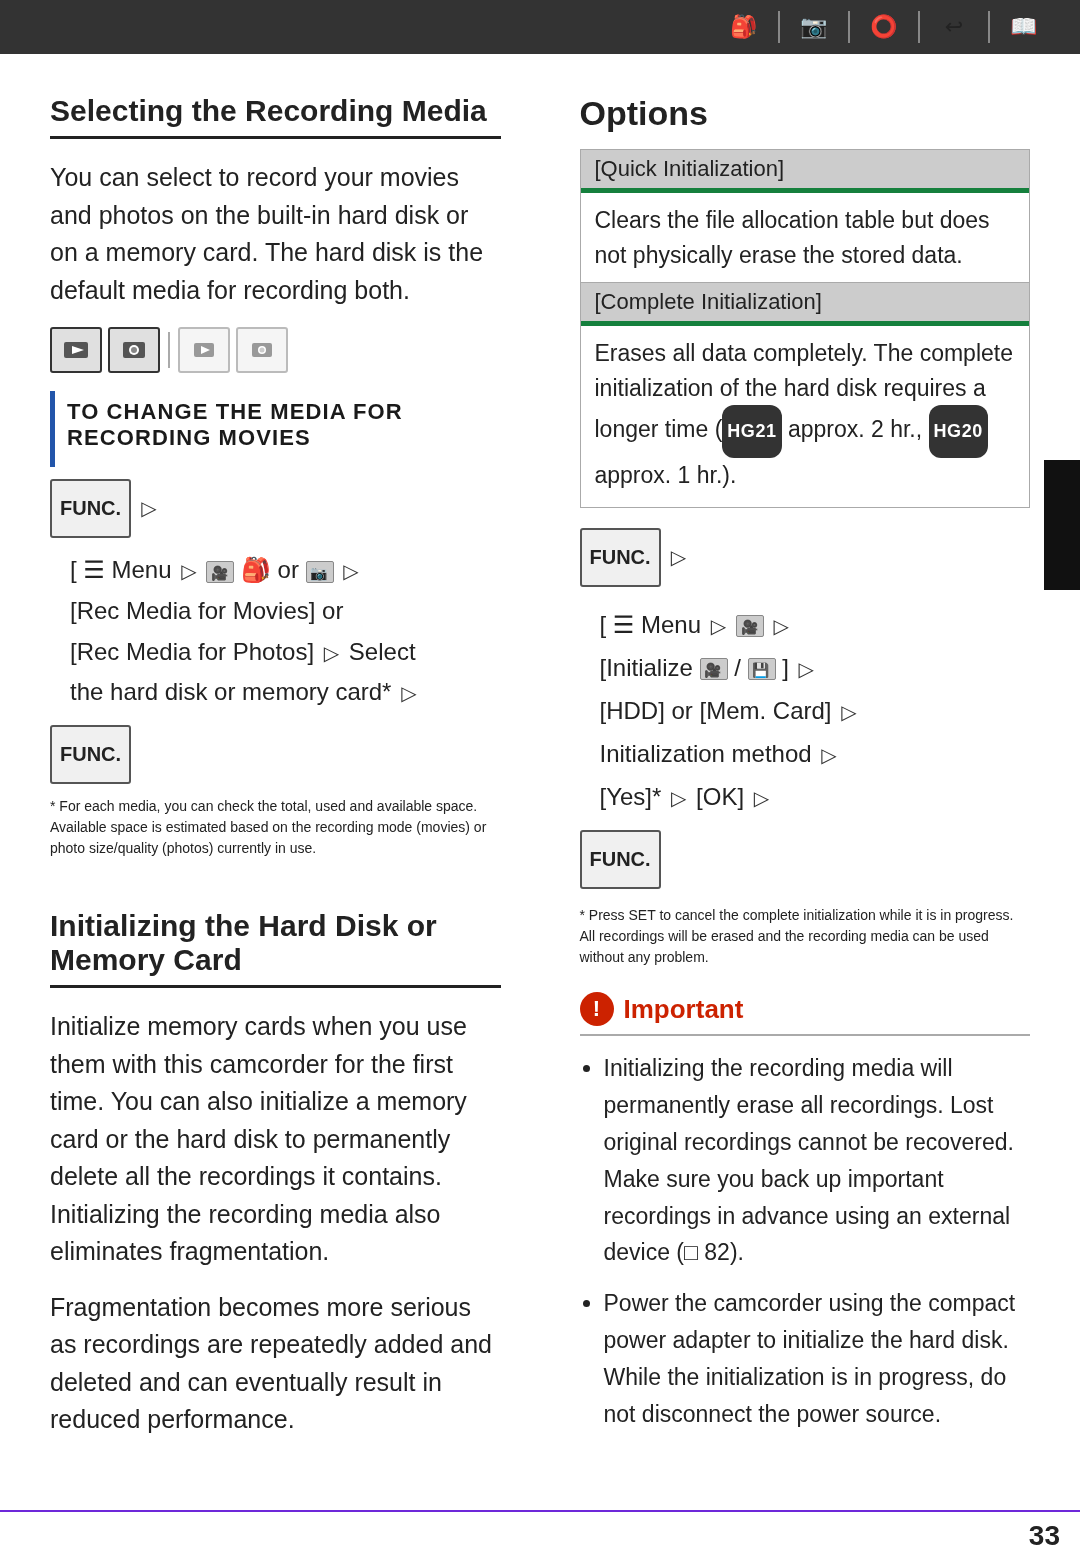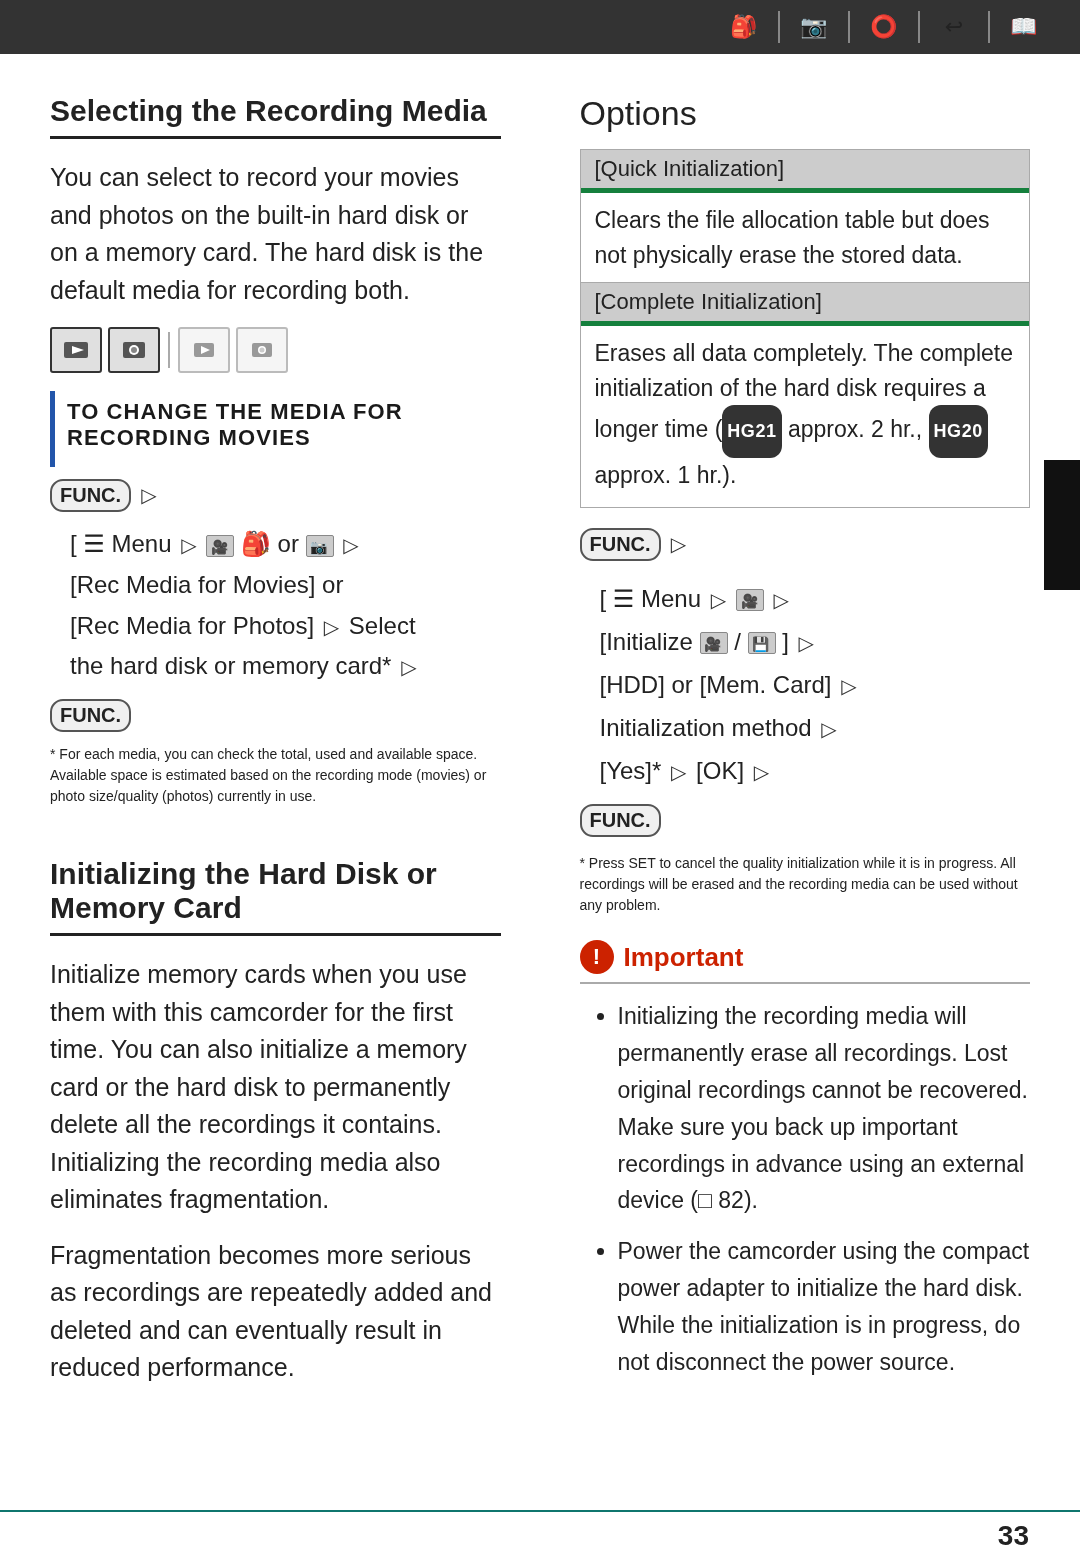--- a/index.html
+++ b/index.html
@@ -120,22 +120,22 @@
       letter-spacing: 0.05em;
       color: #1a1a1a;
       text-transform: uppercase;
       margin-bottom: 8px;
     }
 
     
     .func-btn {
       display: inline-block;
       border: 2px solid #555;
-      border-radius: 13px;
-      padding: 3px 8px;
+      border-radius: 3px;
+      padding: 16px 8px;
       font-size: 20px;
       font-weight: bold;
       background: #f0f0f0;
       margin: 2px 0;
     }
 
     
     .arrow {
       display: inline-block;
       font-size: 20px;
@@ -153,21 +153,21 @@
     
     .footnote {
       font-size: 14px;
       line-height: 1.5;
       margin: 10px 0;
     }
 
     
     .options-heading {
       font-size: 34px;
-      font-weight: normal;
+      font-weight: bold;
       margin-bottom: 16px;
     }
 
     .option-box {
       border: 1px solid #aaa;
       margin-bottom: 0;
     }
     .option-label {
       background: #ccc;
       padding: 6px 14px;
@@ -226,42 +226,42 @@
       font-weight: bold;
     }
     .bullet-list {
       font-size: 23px;
       line-height: 1.6;
       padding-left: 10px;
     }
     .bullet-list li {
       margin-bottom: 14px;
       list-style: disc outside;
-      margin-left: 28px;
+      margin-left: 14px;
     }
 
     
     .right-step-block {
       font-size: 24px;
       line-height: 1.8;
       margin: 14px 0 10px 20px;
     }
 
     
     .bottom-bar {
       position: absolute;
       bottom: 0;
       left: 0;
       width: 100%;
       height: 50px;
-      border-top: 2px solid #0f766e;
+      border-top: 2px solid #6d28d9;
       display: flex;
       align-items: center;
       justify-content: flex-end;
-      padding-right: 51px;
+      padding-right: 20px;
     }
     .page-number {
       font-size: 28px;
       font-weight: bold;
     }
 
     
     .side-tab {
       position: absolute;
       right: 0;
@@ -394,21 +394,21 @@
       <div>[ ☰ Menu <span class="arrow">▷</span> <span class="inline-icon">🎥</span> <span class="arrow">▷</span></div>
       <div>[Initialize <span class="inline-icon">🎥</span> / <span class="inline-icon">💾</span> ] <span class="arrow">▷</span></div>
       <div>[HDD] or [Mem. Card] <span class="arrow">▷</span></div>
       <div>Initialization method <span class="arrow">▷</span></div>
       <div>[Yes]* <span class="arrow">▷</span> [OK] <span class="arrow">▷</span></div>
     </div>
     <div>
       <span class="func-btn">FUNC.</span>
     </div>
 
-    <div class="footnote" style="margin-top:14px;">* Press SET to cancel the quality initialization while it is in progress. All recordings will be erased and the recording media can be used without any problem.</div>
+    <div class="footnote" style="margin-top:14px;">* Press SET to cancel the complete initialization while it is in progress. All recordings will be erased and the recording media can be used without any problem.</div>
 
     <div class="important-box">
       <div class="important-heading">
         <div class="important-icon">!</div>
         <span>Important</span>
       </div>
       <ul class="bullet-list">
         <li>Initializing the recording media will permanently erase all recordings. Lost original recordings cannot be recovered. Make sure you back up important recordings in advance using an external device (□ 82).</li>
         <li>Power the camcorder using the compact power adapter to initialize the hard disk. While the initialization is in progress, do not disconnect the power source.</li>
       </ul>

